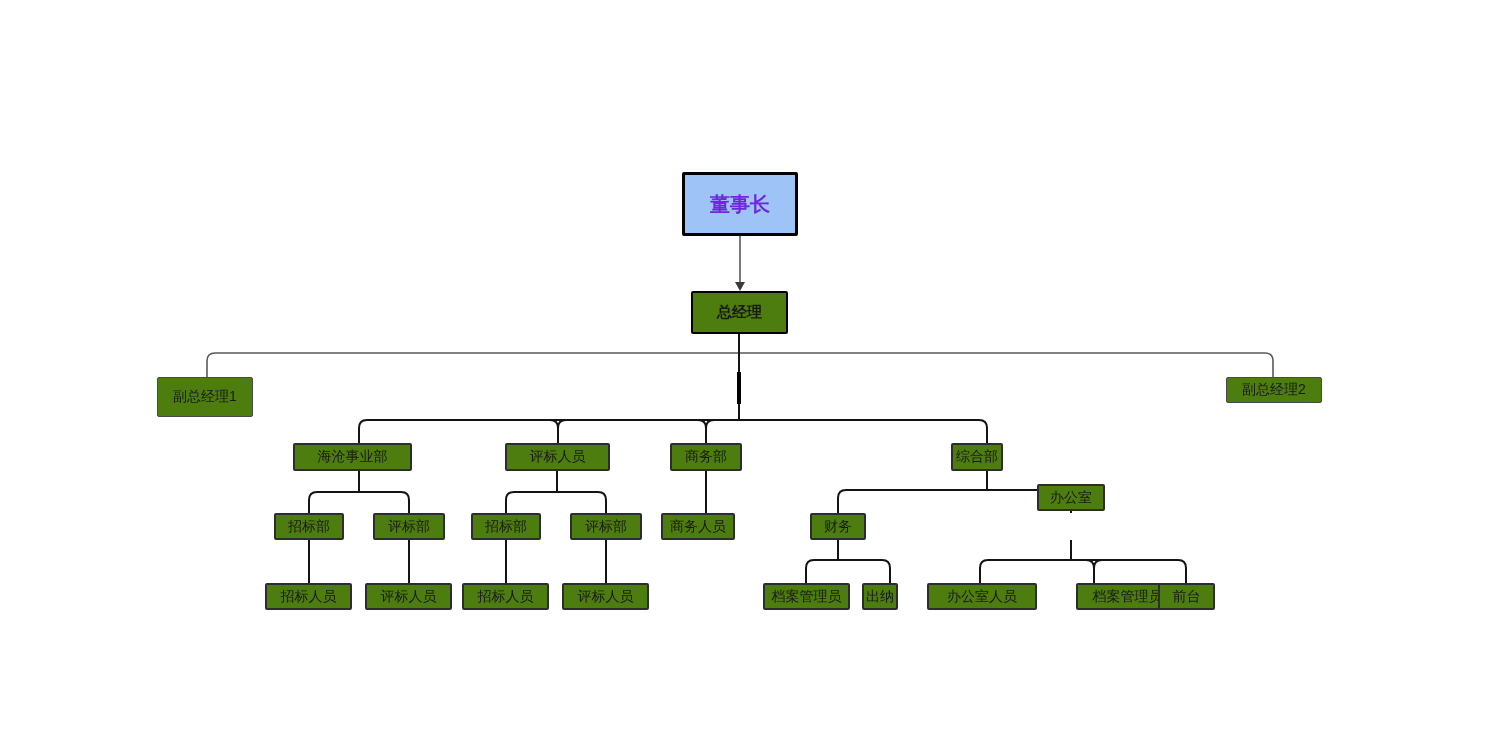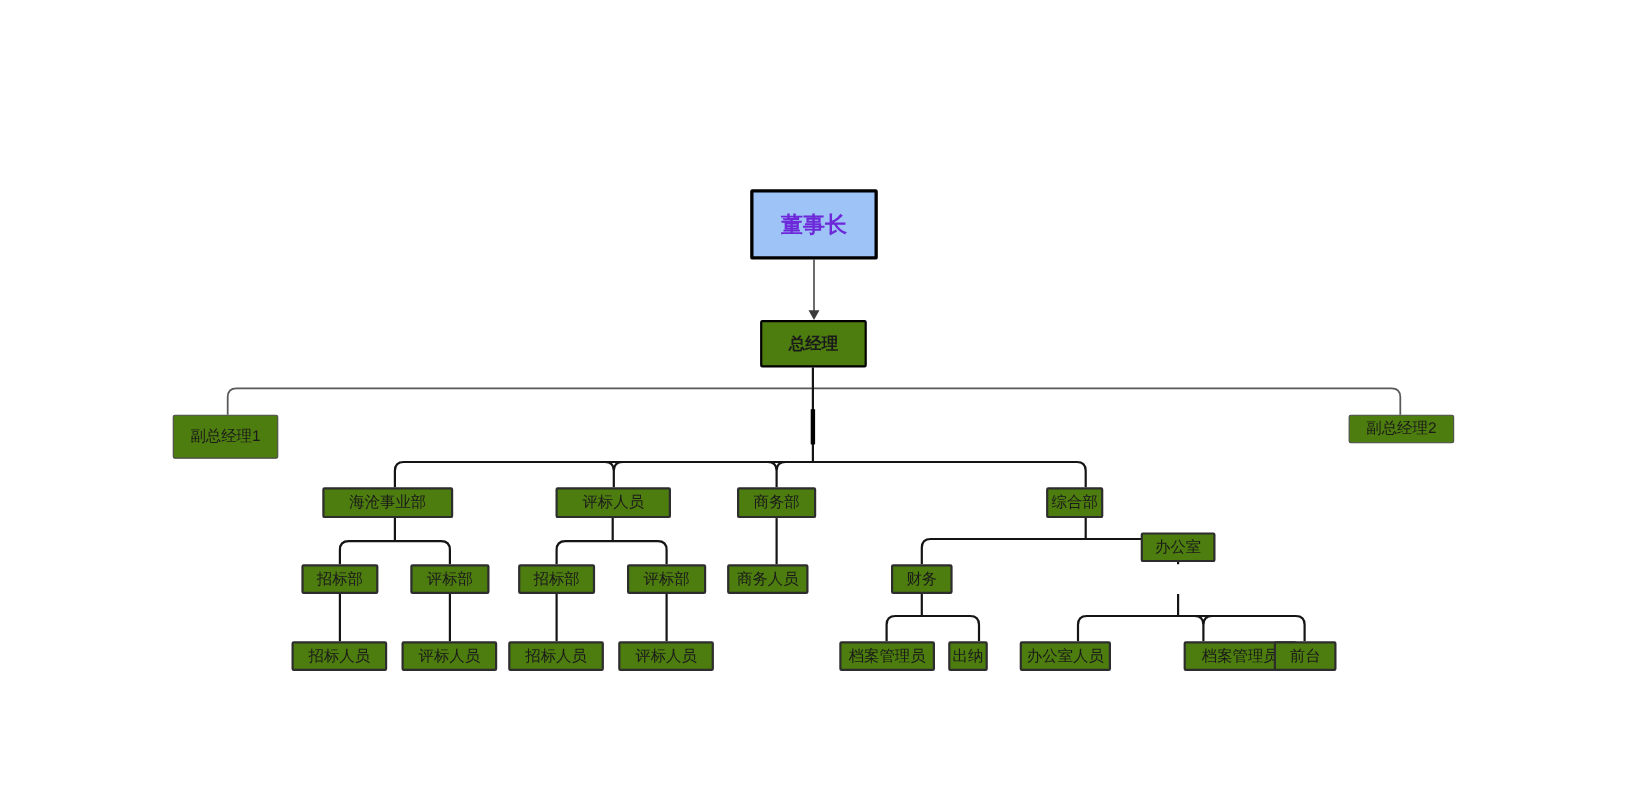--- a/index.html
+++ b/index.html
@@ -83,17 +83,17 @@
   <div class="node" style="left:661px;top:513px;width:74px;height:27px">商务人员</div>
   <div class="node" style="left:810px;top:513px;width:56px;height:27px">财务</div>
   <div class="node" style="left:1037px;top:484px;width:68px;height:27px">办公室</div>
 
   <div class="node" style="left:265px;top:583px;width:87px;height:27px">招标人员</div>
   <div class="node" style="left:365px;top:583px;width:87px;height:27px">评标人员</div>
   <div class="node" style="left:462px;top:583px;width:87px;height:27px">招标人员</div>
   <div class="node" style="left:562px;top:583px;width:87px;height:27px">评标人员</div>
   <div class="node" style="left:763px;top:583px;width:87px;height:27px">档案管理员</div>
   <div class="node" style="left:862px;top:583px;width:36px;height:27px">出纳</div>
-  <div class="node" style="left:927px;top:583px;width:83px;height:27px">办公室人员</div>
+  <div class="node" style="left:927px;top:583px;width:110px;height:27px">办公室人员</div>
   <div class="node" style="left:1076px;top:583px;width:103px;height:27px">档案管理员</div>
   <div class="node" style="left:1158px;top:583px;width:57px;height:27px">前台</div>
 
 </div>
 
 </body></html>

